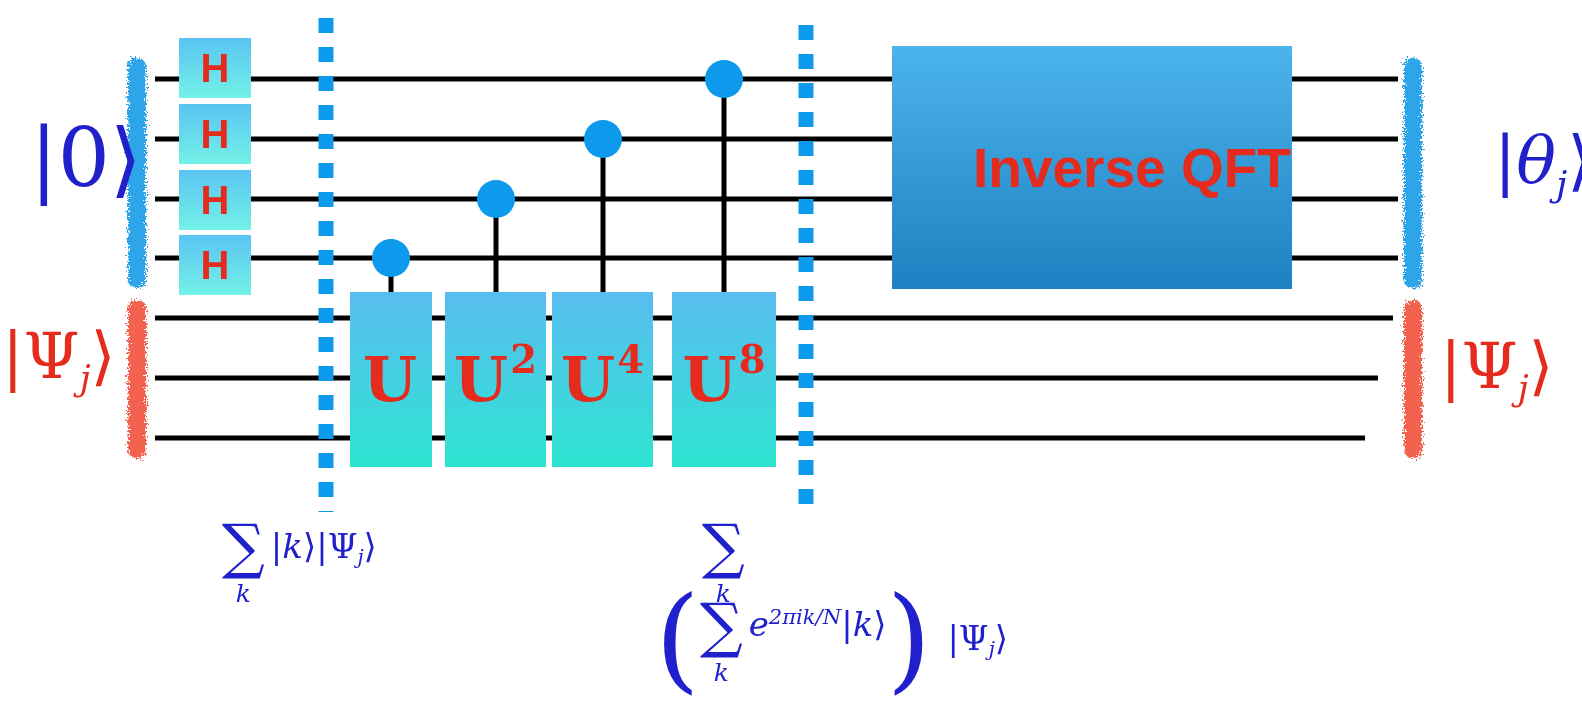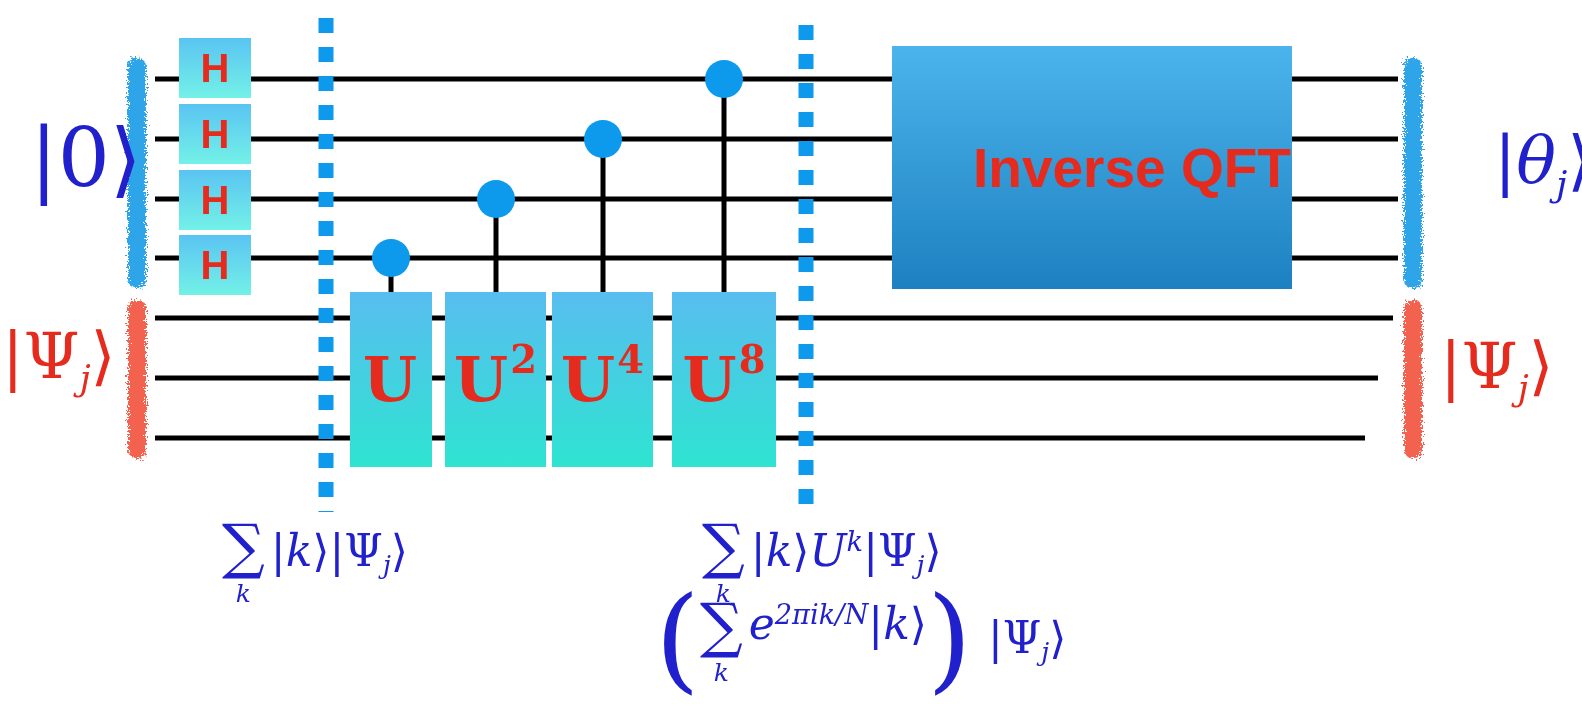--- a/index.html
+++ b/index.html
@@ -32,21 +32,21 @@
   .ket sub{font-size:0.55em;font-style:italic;vertical-align:-0.35em;}
   .ket .var{font-style:italic;}
   .ket-blue{color:var(--math-blue);}
   .ket-red{color:var(--gate-text-red);}
 
   .formula{position:absolute;display:flex;align-items:flex-start;color:var(--math-blue);
            white-space:nowrap;line-height:1;}
   .sumcol{display:inline-flex;flex-direction:column;align-items:center;}
   .sigma{font-size:60px;line-height:1;font-family:"DejaVu Serif","DejaVu Sans",serif;}
   .sumidx{font-size:25px;font-style:italic;line-height:1;margin-top:5px;}
-  .fbody{font-size:44px;line-height:1;margin-top:13px;margin-left:6px;}
+  .fbody{font-size:34px;line-height:1;margin-top:13px;margin-left:6px;}
   .fbody i{font-style:italic;}
   .fbody sup{font-size:0.62em;font-style:italic;vertical-align:0.55em;line-height:0;}
   .fbody sub{font-size:0.58em;font-style:italic;vertical-align:-0.3em;line-height:0;}
   #formula-phase{align-items:center;}
   #formula-phase .paren{font-size:115px;line-height:0.8;font-weight:normal;}
   #formula-phase .fbody{margin-top:0;position:relative;top:-14px;text-align:right;}
   #formula-phase .sumcol{position:relative;top:2px;}
   #formula-phase .tail{margin-left:16px;top:0;}
 </style>
 </head>
@@ -170,23 +170,20 @@
     <span class="fbody">
       <span>|</span><i>k</i><span>⟩</span><span>|</span><span>Ψ</span><sub>j</sub><span>⟩</span>
     </span>
   </div>
 
   <div class="formula" id="formula-controlled-u" style="left:702px;top:516px;">
     <span class="sumcol">
       <span class="sigma">∑</span>
       <span class="sumidx">k</span>
     </span>
-    <span class="fbody">
-      <span>|</span><i>k</i><span>⟩</span><i>U</i><sup>k</sup><span>|</span><span>Ψ</span><sub>j</sub><span>⟩</span>
-    </span>
   </div>
 
   <div class="formula" id="formula-phase" style="left:655px;top:592px;">
     <span class="paren">(</span>
     <span class="sumcol">
       <span class="sigma">∑</span>
       <span class="sumidx">k</span>
     </span>
     <span class="fbody">
       <i>e</i><sup>2πik/N</sup><span>|</span><i>k</i><span>⟩</span>

